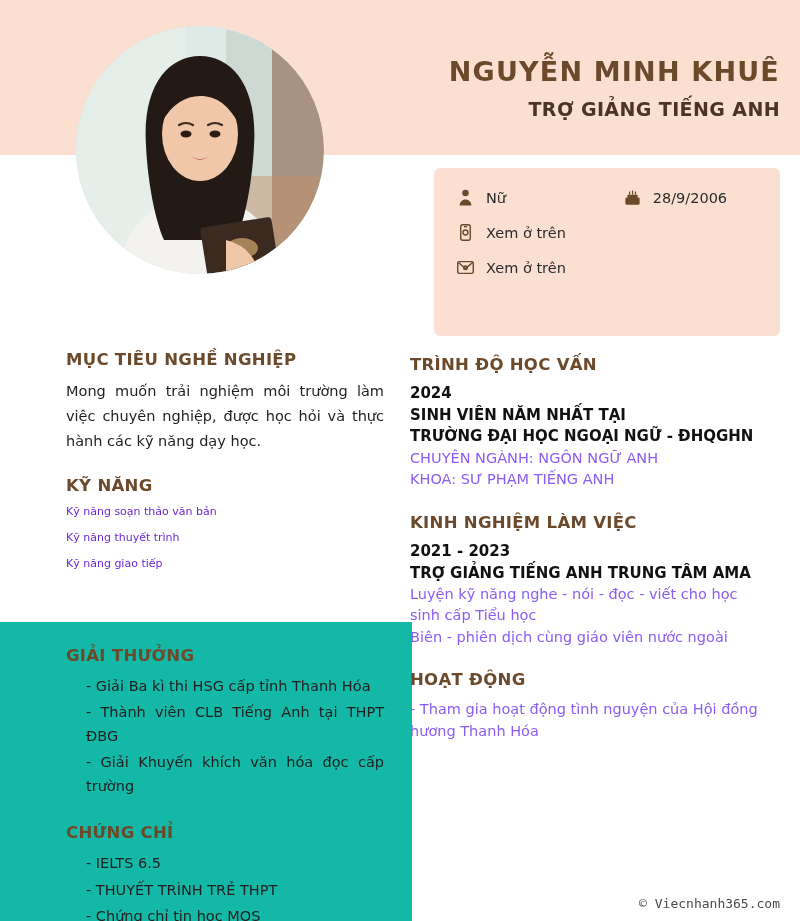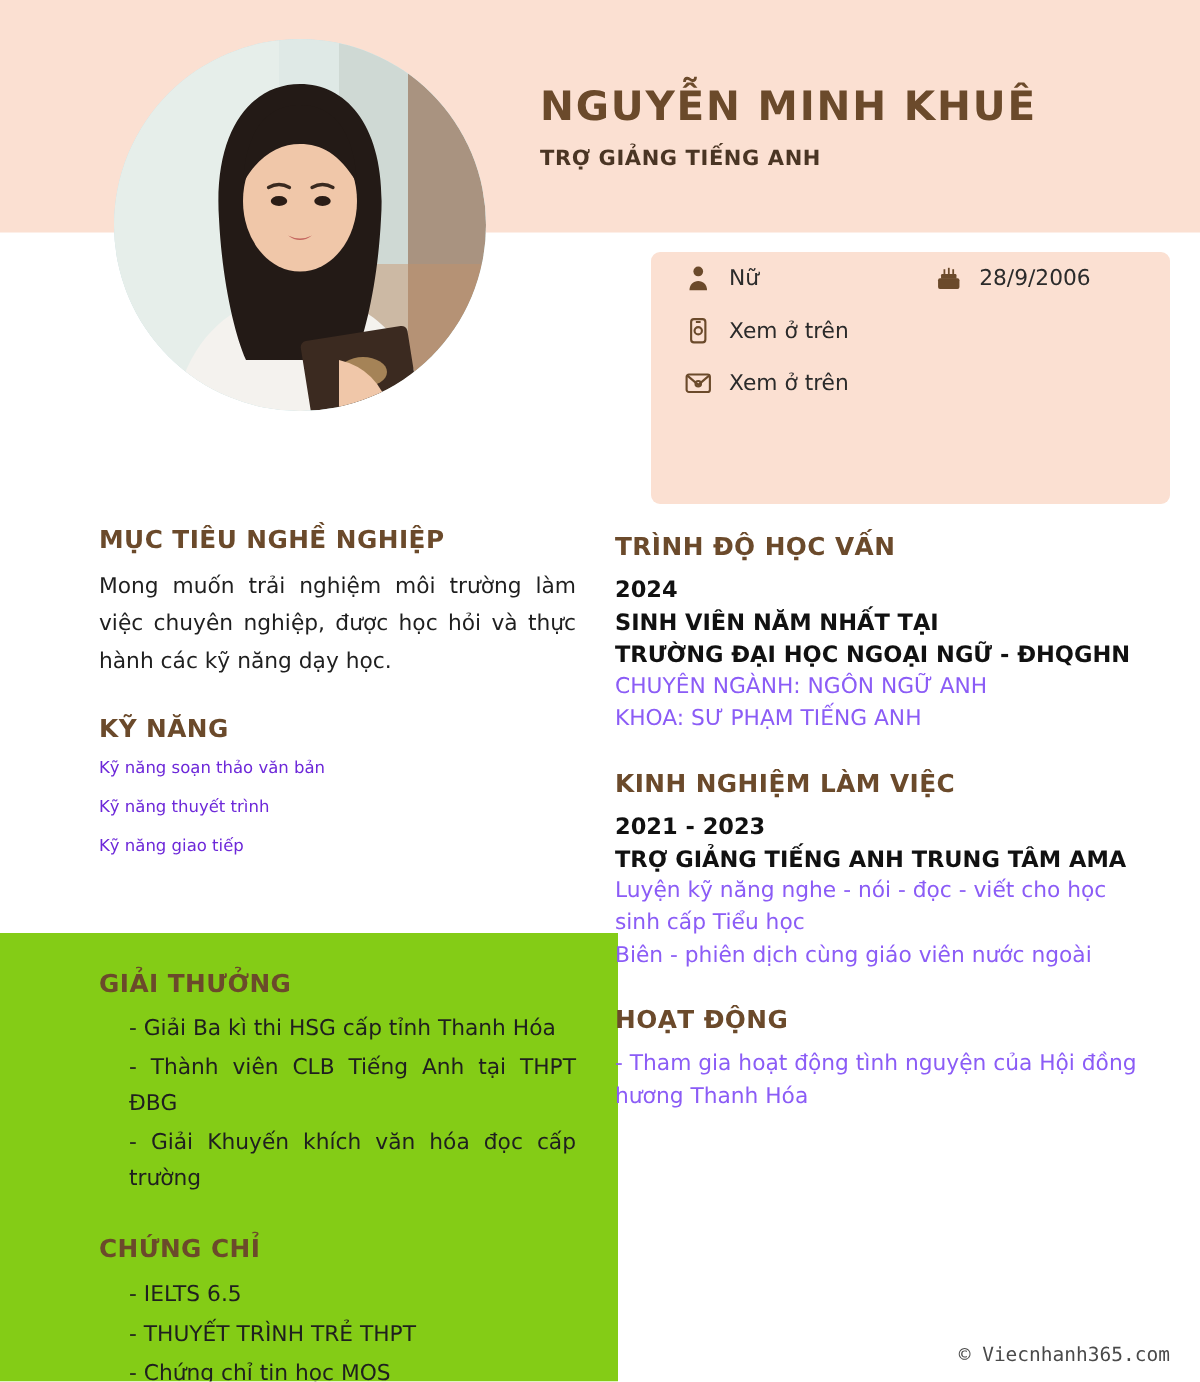--- a/index.html
+++ b/index.html
@@ -30,44 +30,44 @@
     overflow: hidden;
     background: #cfe3e6;
     z-index: 5;
   }
   .photo-svg { display:block; width: 248px; height: 248px; }
 
   .name-block {
     position: absolute;
     left: 360px; top: 56px;
     width: 420px;
-    text-align: left;
+    text-align: right;
   }
   .name {
     font-size: 27px;
     font-weight: bold;
     letter-spacing: 1.2px;
     color: #6b4a2b;
   }
   .role {
     margin-top: 11px;
-    font-size: 14px;
+    font-size: 19px;
     font-weight: bold;
     color: #4a3524;
     letter-spacing: 0.4px;
   }
 
   
   .contact-card {
     position: absolute;
     left: 434px; top: 168px;
     width: 346px; height: 168px;
     background: #fbe0d2;
     border-radius: 6px;
-    padding: 6px 22px 0 22px;
+    padding: 18px 22px 0 22px;
   }
   .contact-row {
     display: flex;
     align-items: center;
     margin-bottom: 12px;
     min-height: 23px;
   }
   .contact-row .ic {
     width: 30px;
     display: flex;
@@ -117,21 +117,21 @@
     font-size: 11px;
     color: #6d28d9;
     margin-bottom: 13px;
   }
 
   
   .peach-panel {
     position: absolute;
     left: 0; top: 622px;
     width: 412px; height: 299px;
-    background: #84cc16;
+    background: #14b8a6;
     padding: 24px 28px 0 66px;
   }
   .bullet {
     font-size: 14.5px;
     line-height: 1.62;
     color: #1f1f1f;
     margin-bottom: 3px;
     text-align: justify;
     margin-left: 20px;
   }

